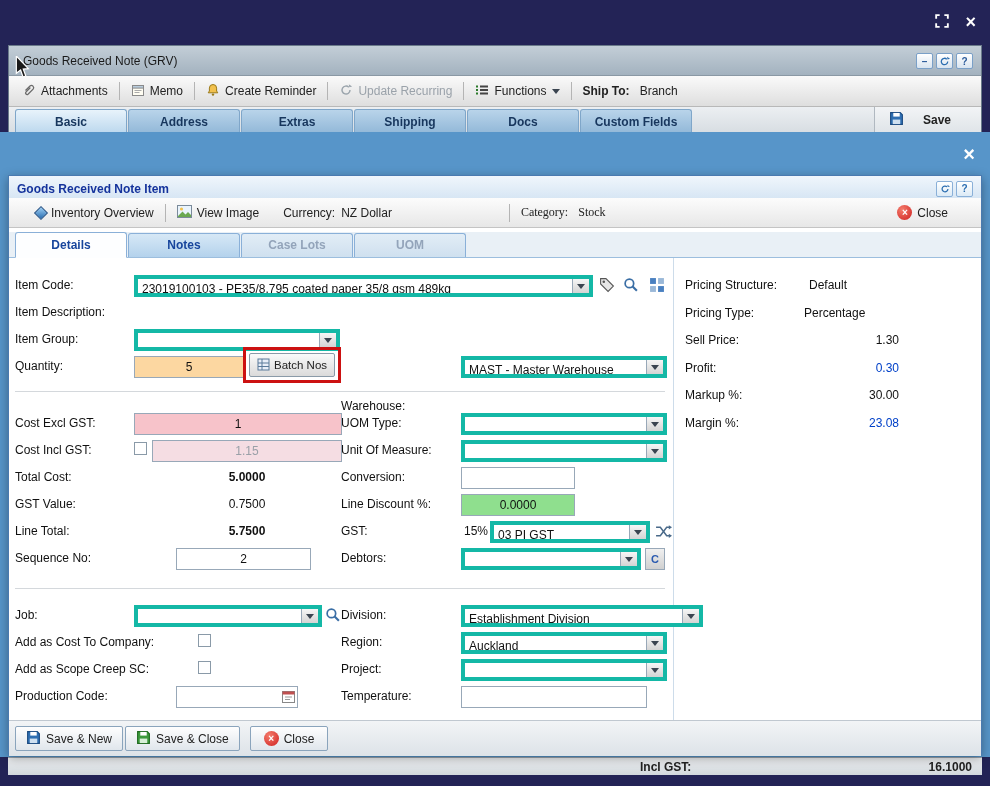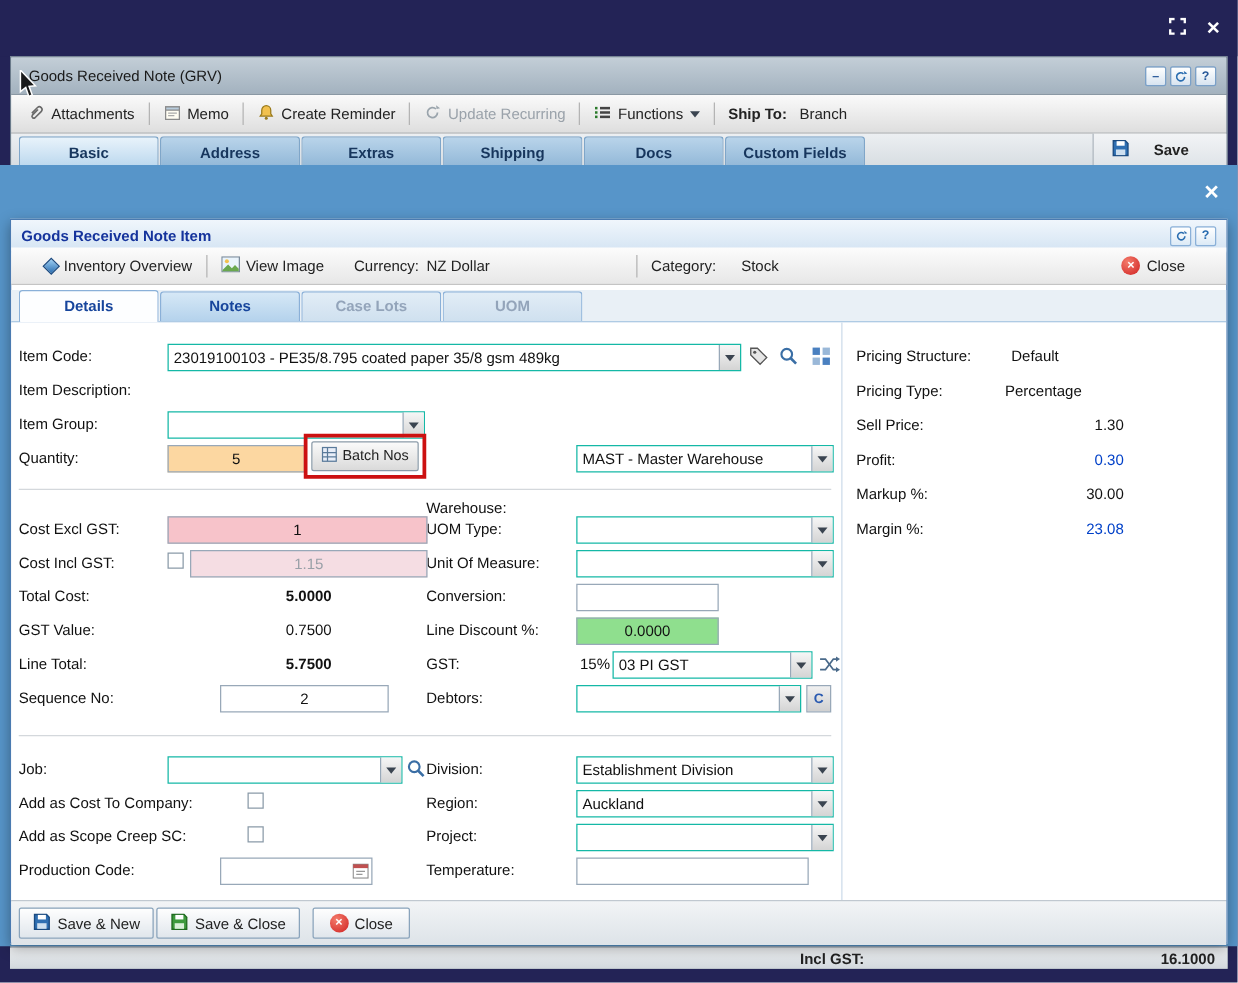--- a/index.html
+++ b/index.html
@@ -40,21 +40,21 @@
   .plain-lab { font-size:12px; color:#222; white-space:nowrap; }
   .redx { width:15px; height:15px; border-radius:50%; background:radial-gradient(circle at 35% 30%, #f47c6c, #cf2020); color:#fff; font-size:10px; font-weight:bold; display:inline-flex; align-items:center; justify-content:center; line-height:1; }
   .dlg-tabs { position:absolute; left:0; top:56px; width:100%; height:26px; background:#e9f0f6; border-bottom:1px solid #9cbede; display:flex; align-items:center; padding-left:6px; }
   .dtab { width:112px; height:24px; display:flex; align-items:center; justify-content:center; font-size:12px; font-weight:700; color:#17459c; background:linear-gradient(#d6e8f6,#b4d2ec); border:1px solid #8ab0d8; border-bottom:none; border-radius:3px 3px 0 0; margin-right:1px; }
   .dtab.active { background:#fdfeff; height:26px; border-bottom:1px solid #fdfeff; margin-bottom:-1px; }
   .dtab.disabled { color:#93a4ba; font-weight:600; background:linear-gradient(#e2edf6,#cfe0ef); }
   .dlg-body { position:absolute; left:0; top:82px; width:972px; height:462px; background:#fff; }
   .lbl { position:absolute; font-size:12px; color:#111; white-space:nowrap; }
   .tfield { position:absolute; height:22px; border:1px solid #98a8b8; background:#fff; font-size:12px; padding:3px 4px; white-space:nowrap; overflow:hidden; }
   .center { text-align:center; }
-  .combo { position:absolute; height:22px; border:1px solid #14b8a6; background:#fff; display:flex; }
+  .combo { position:absolute; height:22px; border:4px solid #14b8a6; background:#fff; display:flex; }
   .cval { flex:1; padding:3px 4px; font-size:12px; white-space:nowrap; overflow:hidden; }
   .cbtn { width:17px; background:linear-gradient(#f6f6f6,#d4d4d4); border-left:1px solid #98a8b8; display:flex; align-items:center; justify-content:center; }
   .ro-val { position:absolute; font-size:12px; white-space:nowrap; }
   .bold { font-weight:bold; }
   .cb { position:absolute; width:13px; height:13px; background:#fff; border:1px solid #8a9aa8; }
   .hline { position:absolute; height:1px; background:#d4d8dc; }
   .vline { position:absolute; width:1px; background:#cddcea; }
   .icon-btn { position:absolute; display:flex; align-items:center; justify-content:center; }
   .batch-btn { position:absolute; left:240px; top:95px; width:86px; height:24px; background:linear-gradient(#fafafa,#dadada); border:1px solid #8a9aa8; border-radius:2px; display:flex; align-items:center; justify-content:center; gap:4px; font-size:11.5px; color:#222; }
   .annot { position:absolute; left:234px; top:89px; width:98px; height:36px; border:3px solid #cc1111; z-index:5; pointer-events:none; }
@@ -204,21 +204,21 @@
                 <circle cx="4.5" cy="4" r="1.6" fill="#f2c14e"></circle>
                 <path d="M1 11 L5.5 6.5 L8.5 9.5 L11 7 L14 10 V12 H1 Z" fill="#6aa84f"></path>
               </svg></span>
           <span>View Image</span>
         </div>
         <div class="tbtn" style="gap:6px; margin-left:6px;">
           <span class="plain-lab">Currency:</span>
           <span class="plain-lab">NZ Dollar</span>
         </div>
         <div class="tsep" style="margin-left:108px;"></div>
-        <div class="tbtn" style="gap:20px;">
+        <div class="tbtn" style="gap:10px;font-family:Liberation Serif, serif;">
           <span class="plain-lab">Category:</span>
           <span class="plain-lab">Stock</span>
         </div>
         <div class="tbtn" style="margin-left:auto; margin-right:6px;">
           <span class="redx">×</span>
           <span>Close</span>
         </div>
       </div>
 
       <div class="dlg-tabs">
@@ -374,21 +374,21 @@
         <span class="cb" style="left:189px; top:376px;"></span>
         <span class="cb" style="left:189px; top:403px;"></span>
         <div class="tfield" style="left:167px; top:428px; width:122px; padding-right:18px;">
           <span style="position:absolute; right:2px; top:3px;"><svg width="13" height="13" viewBox="0 0 13 13">
                 <rect x="0.5" y="1.5" width="12" height="11" fill="#fff" stroke="#888"></rect>
                 <rect x="0.5" y="1.5" width="12" height="3" fill="#c05050"></rect>
                 <line x1="3" y1="7" x2="10" y2="7" stroke="#999"></line>
                 <line x1="3" y1="9.5" x2="8" y2="9.5" stroke="#999"></line>
               </svg></span>
         </div>
-        <div class="combo" style="left:452px; top:347px; width:206px;">
+        <div class="combo" style="left:452px; top:347px; width:242px;">
           <span class="cval">Establishment Division</span>
           <span class="cbtn">
               <span class="caret"></span>
             </span>
         </div>
         <div class="combo" style="left:452px; top:374px; width:206px;">
           <span class="cval">Auckland</span>
           <span class="cbtn">
               <span class="caret"></span>
             </span>

